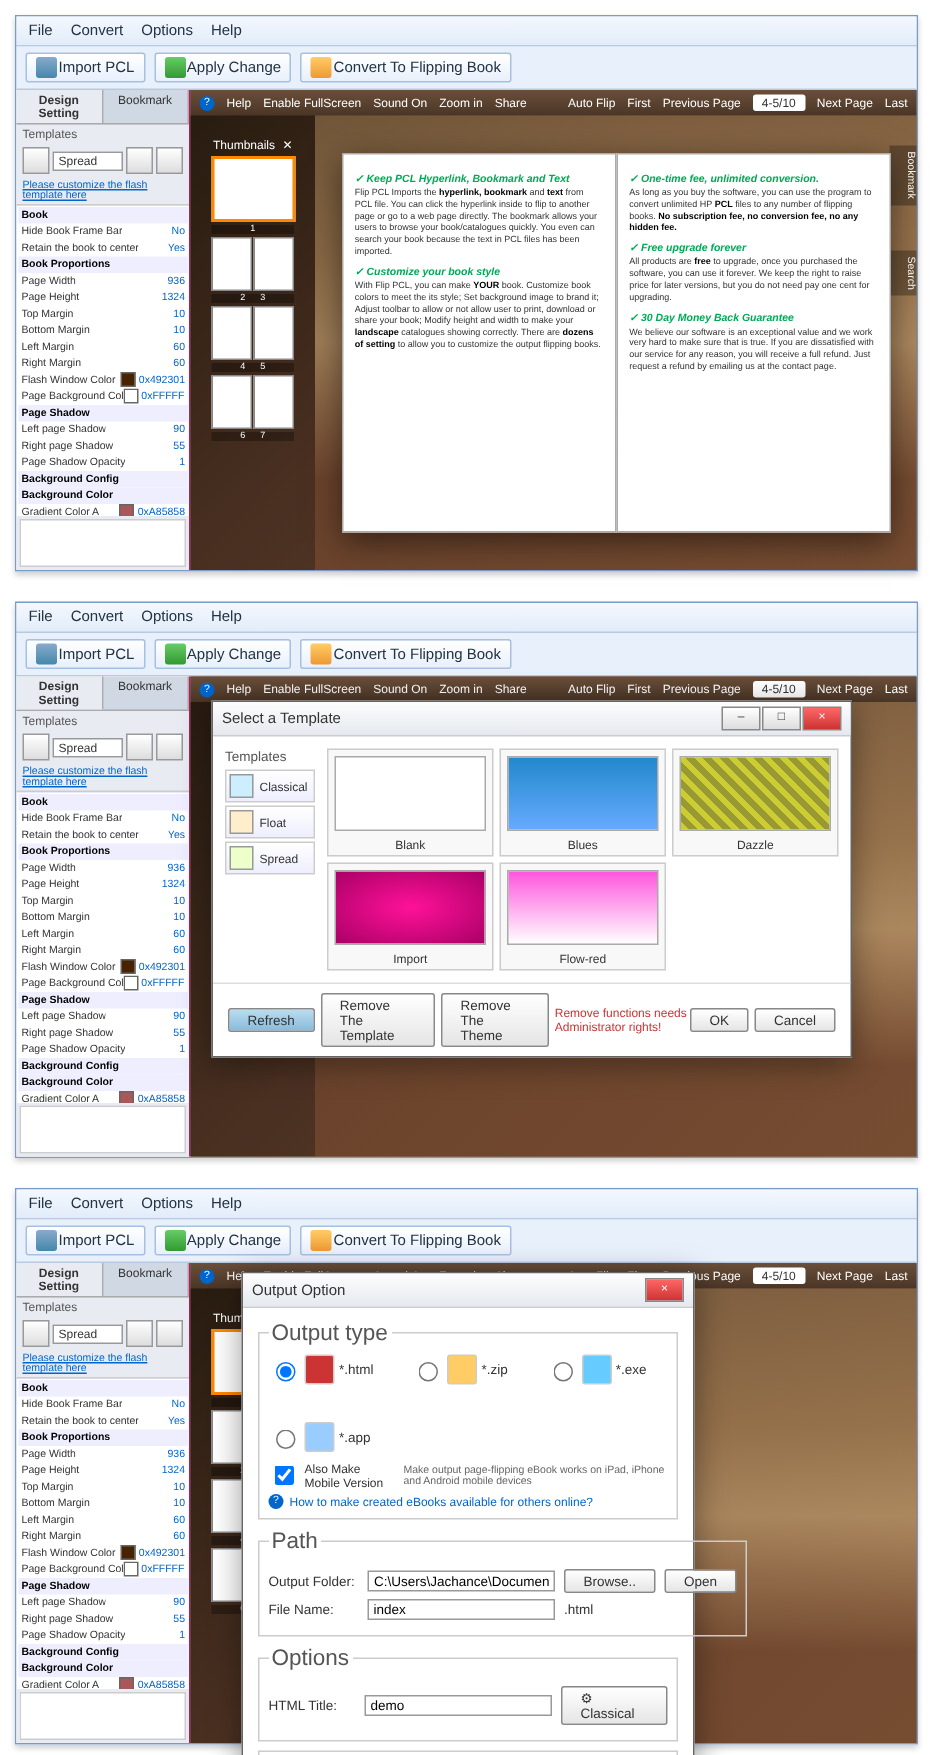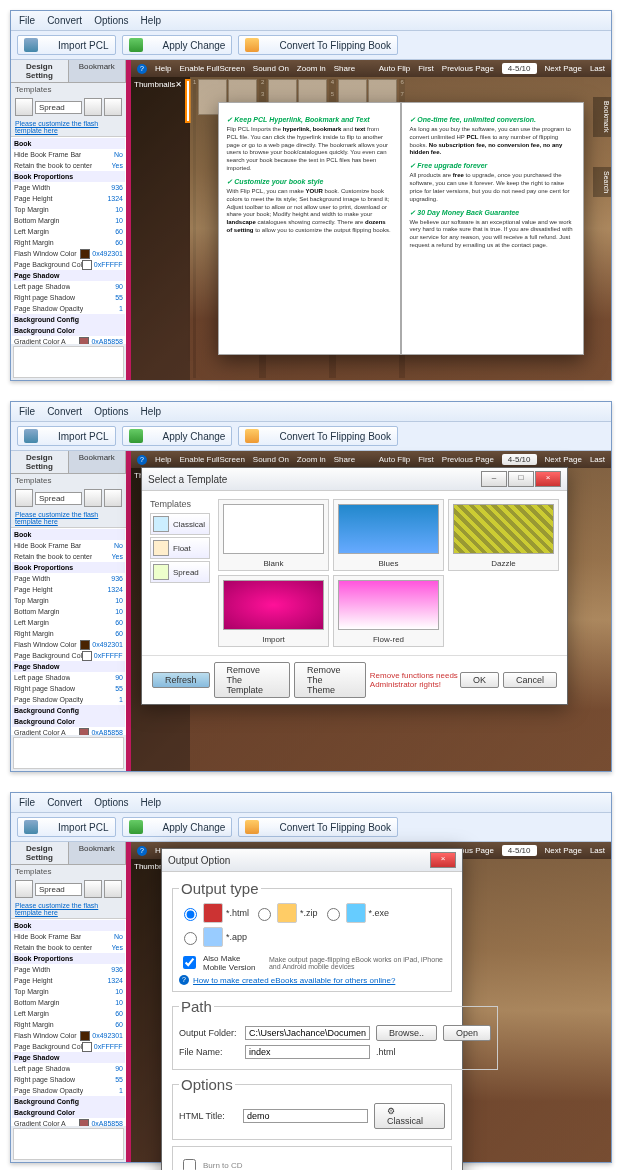--- a/index.html
+++ b/index.html
@@ -1,26 +1,26 @@
 <!DOCTYPE html>
 <html><head>
 <meta charset="utf-8">
 <style>
 body{margin:0;padding:10px;background:#fff;font-family:Tahoma,Arial,sans-serif;font-size:9px;color:#333}
 .window{width:600px;border:1px solid #7a9bc7;background:linear-gradient(#e8f0fc,#d6e4f7);margin-bottom:20px;position:relative;box-shadow:0 2px 4px rgba(0,0,0,0.2)}
 .menubar{display:flex;gap:12px;padding:4px 8px;background:linear-gradient(#f4f8fe,#e2ecf9);border-bottom:1px solid #b8c9e0;font-size:10px;color:#234}
 .menubar span{cursor:pointer}
 .toolbar{display:flex;gap:6px;padding:4px 6px;background:#e8f0fc;border-bottom:1px solid #b8c9e0;align-items:center}
-.tbtn{display:flex;align-items:center;gap:20px;padding:2px 6px;border:1px solid #a8c0e0;border-radius:2px;background:linear-gradient(#fff,#e8f0fc);font-size:10px;color:#234;cursor:pointer}
+.tbtn{display:flex;align-items:center;gap:1px;padding:2px 6px;border:1px solid #a8c0e0;border-radius:2px;background:linear-gradient(#fff,#e8f0fc);font-size:10px;color:#234;cursor:pointer}
 .tbtn .ic{width:14px;height:14px;display:inline-block}
 .ic-import{background:linear-gradient(#8ac,#48a);border-radius:2px}
 .ic-apply{background:linear-gradient(#6c6,#393);border-radius:2px}
 .ic-convert{background:linear-gradient(#fc6,#e93);border-radius:2px}
 .body{display:flex;height:320px;background:#fff}
-.sidebar{width:115px;background:#e8ecf2;border-right:5px solid #be185d;display:flex;flex-direction:column;font-size:8px}
+.sidebar{width:115px;background:#e8ecf2;border-right:1px solid #be185d;display:flex;flex-direction:column;font-size:8px}
 .tabs{display:flex;background:#d0d8e4;border-bottom:1px solid #aaa}
 .tab{flex:1;padding:2px 4px;text-align:center;font-size:8px;border-right:1px solid #aaa;cursor:pointer}
 .tab.active{background:#e8ecf2;font-weight:bold}
 .temphead{padding:2px 4px;font-size:8px;color:#555}
 .tempctl{display:flex;gap:2px;padding:2px 4px;align-items:center}
 .tempsel{flex:1;border:1px solid #999;background:#fff;padding:1px 3px;font-size:8px}
 .sqbtn{width:16px;height:16px;border:1px solid #999;background:linear-gradient(#fff,#ddd);cursor:pointer}
 .customlnk{padding:2px 4px;color:#06c;text-decoration:underline;font-size:7px;cursor:pointer}
 .proptree{flex:1;overflow-y:auto;overflow-x:hidden;background:#fff;border-top:1px solid #ccc;padding:1px}
 .prow{display:flex;justify-content:space-between;padding:0 2px;line-height:11px;font-size:7px}
@@ -29,21 +29,21 @@
 .prow.sect .k{font-weight:bold;color:#000}
 .prow .swatch{display:inline-block;width:8px;height:8px;border:1px solid #666;vertical-align:middle;margin-right:2px}
 .prow.sect{background:#eef}
 .soundbox{height:30px;background:#fff;border:1px solid #ccc;margin:2px}
 .content{flex:1;display:flex;flex-direction:column;background:#4a3a2a}
 .ctoolbar{display:flex;align-items:center;justify-content:space-between;padding:3px 6px;background:linear-gradient(#6a4f3a,#4a3526);color:#fff;font-size:8px}
 .ctoolbar .left,.ctoolbar .right{display:flex;gap:8px;align-items:center}
 .ctoolbar span{cursor:pointer;white-space:nowrap}
 .pgind{background:#fff;color:#333;padding:1px 6px;border-radius:2px;font-size:8px}
 .stage{flex:1;display:flex;background:linear-gradient(135deg,#3a2818,#6a4530 40%,#8a6040);position:relative}
-.thumbcol{width:55px;background:rgba(0,0,0,0.3);padding:2px;display:flex;gap:2px}
+.thumbcol{width:55px;background:rgba(0,0,0,0.3);padding:14px;display:flex;flex-direction:column;gap:2px}
 .thumbh{color:#fff;font-size:8px;display:flex;justify-content:space-between;padding:1px}
 .thumbpair{display:flex;gap:1px}
 .thumb{width:25px;height:32px;background:#fff;border:1px solid #888;font-size:6px;overflow:hidden;padding:1px;cursor:pointer}
 .thumb.sel{border:2px solid #f80}
 .bookarea{flex:1;display:flex;align-items:center;justify-content:center;position:relative}
 .roombg{position:absolute;inset:0;background:linear-gradient(180deg,#8b6f4a 0%,#a88658 30%,#c9a876 50%,#6a4028 80%);opacity:0.6}
 .book{display:flex;z-index:1;box-shadow:0 6px 20px rgba(0,0,0,0.5)}
 .page{width:165px;height:235px;background:#fff;padding:8px;font-size:6px;line-height:1.3;overflow:hidden;border:1px solid #aaa}
 .page h4{font-size:7px;color:#0a5;margin:4px 0 2px;font-style:italic}
 .page h4::before{content:"✓ ";color:#0a5}
@@ -67,25 +67,25 @@
 .tmplcell{border:1px solid #ccc;height:68px;display:flex;flex-direction:column;align-items:center;justify-content:flex-end;font-size:8px;padding-bottom:2px;background:#f8f8f8;cursor:pointer;position:relative;overflow:hidden}
 .tmplcell .prev{position:absolute;inset:4px 4px 16px 4px;border:1px solid #aaa}
 .tmplbtns{display:flex;justify-content:space-between;padding:6px 10px;border-top:1px solid #ddd;align-items:center}
 .btn{padding:2px 12px;border:1px solid #888;background:linear-gradient(#fff,#e5e5e5);font-size:9px;cursor:pointer;border-radius:2px}
 .btn.primary{background:linear-gradient(#bde,#8bd)}
 .warn{color:#c33;font-size:8px}
 .outmodal{left:150px;top:55px;width:300px}
 .outbody{padding:8px;font-size:9px}
 .outsect{border:1px solid #ccc;padding:6px;margin-bottom:6px}
 .outsect legend{font-size:15px;color:#555}
-.outtype{display:flex;gap:4px;align-items:center;flex-wrap:wrap;margin-bottom:6px}
+.outtype{display:flex;gap:25px;align-items:center;flex-wrap:wrap;margin-bottom:6px}
 .outtype label{display:flex;align-items:center;gap:3px;font-size:9px}
 .outtype .oic{width:18px;height:18px;display:inline-block;border:1px solid #ccc;border-radius:2px}
 .outchk{display:flex;align-items:center;gap:4px;margin:3px 0;font-size:8px}
-.outlnk{color:#06c;text-decoration:underline;font-size:8px;cursor:pointer;display:flex;align-items:center;gap:4px}
+.outlnk{color:#06c;font-size:8px;cursor:pointer;display:flex;align-items:center;gap:4px}
 .outrow{display:flex;align-items:center;gap:6px;margin:4px 0}
 .outrow label{width:60px;font-size:9px}
 .outrow input[type=text]{flex:1;border:1px solid #999;padding:1px 3px;font-size:9px}
 .thlbl{text-align:center;color:#fff;font-size:6px;background:rgba(0,0,0,0.3)}
 .ic-q{display:inline-block;width:10px;height:10px;border-radius:50%;background:#06c;color:#fff;text-align:center;line-height:10px;font-size:7px}
 </style>
 </head>
 <body>
 
 <div class="window">

